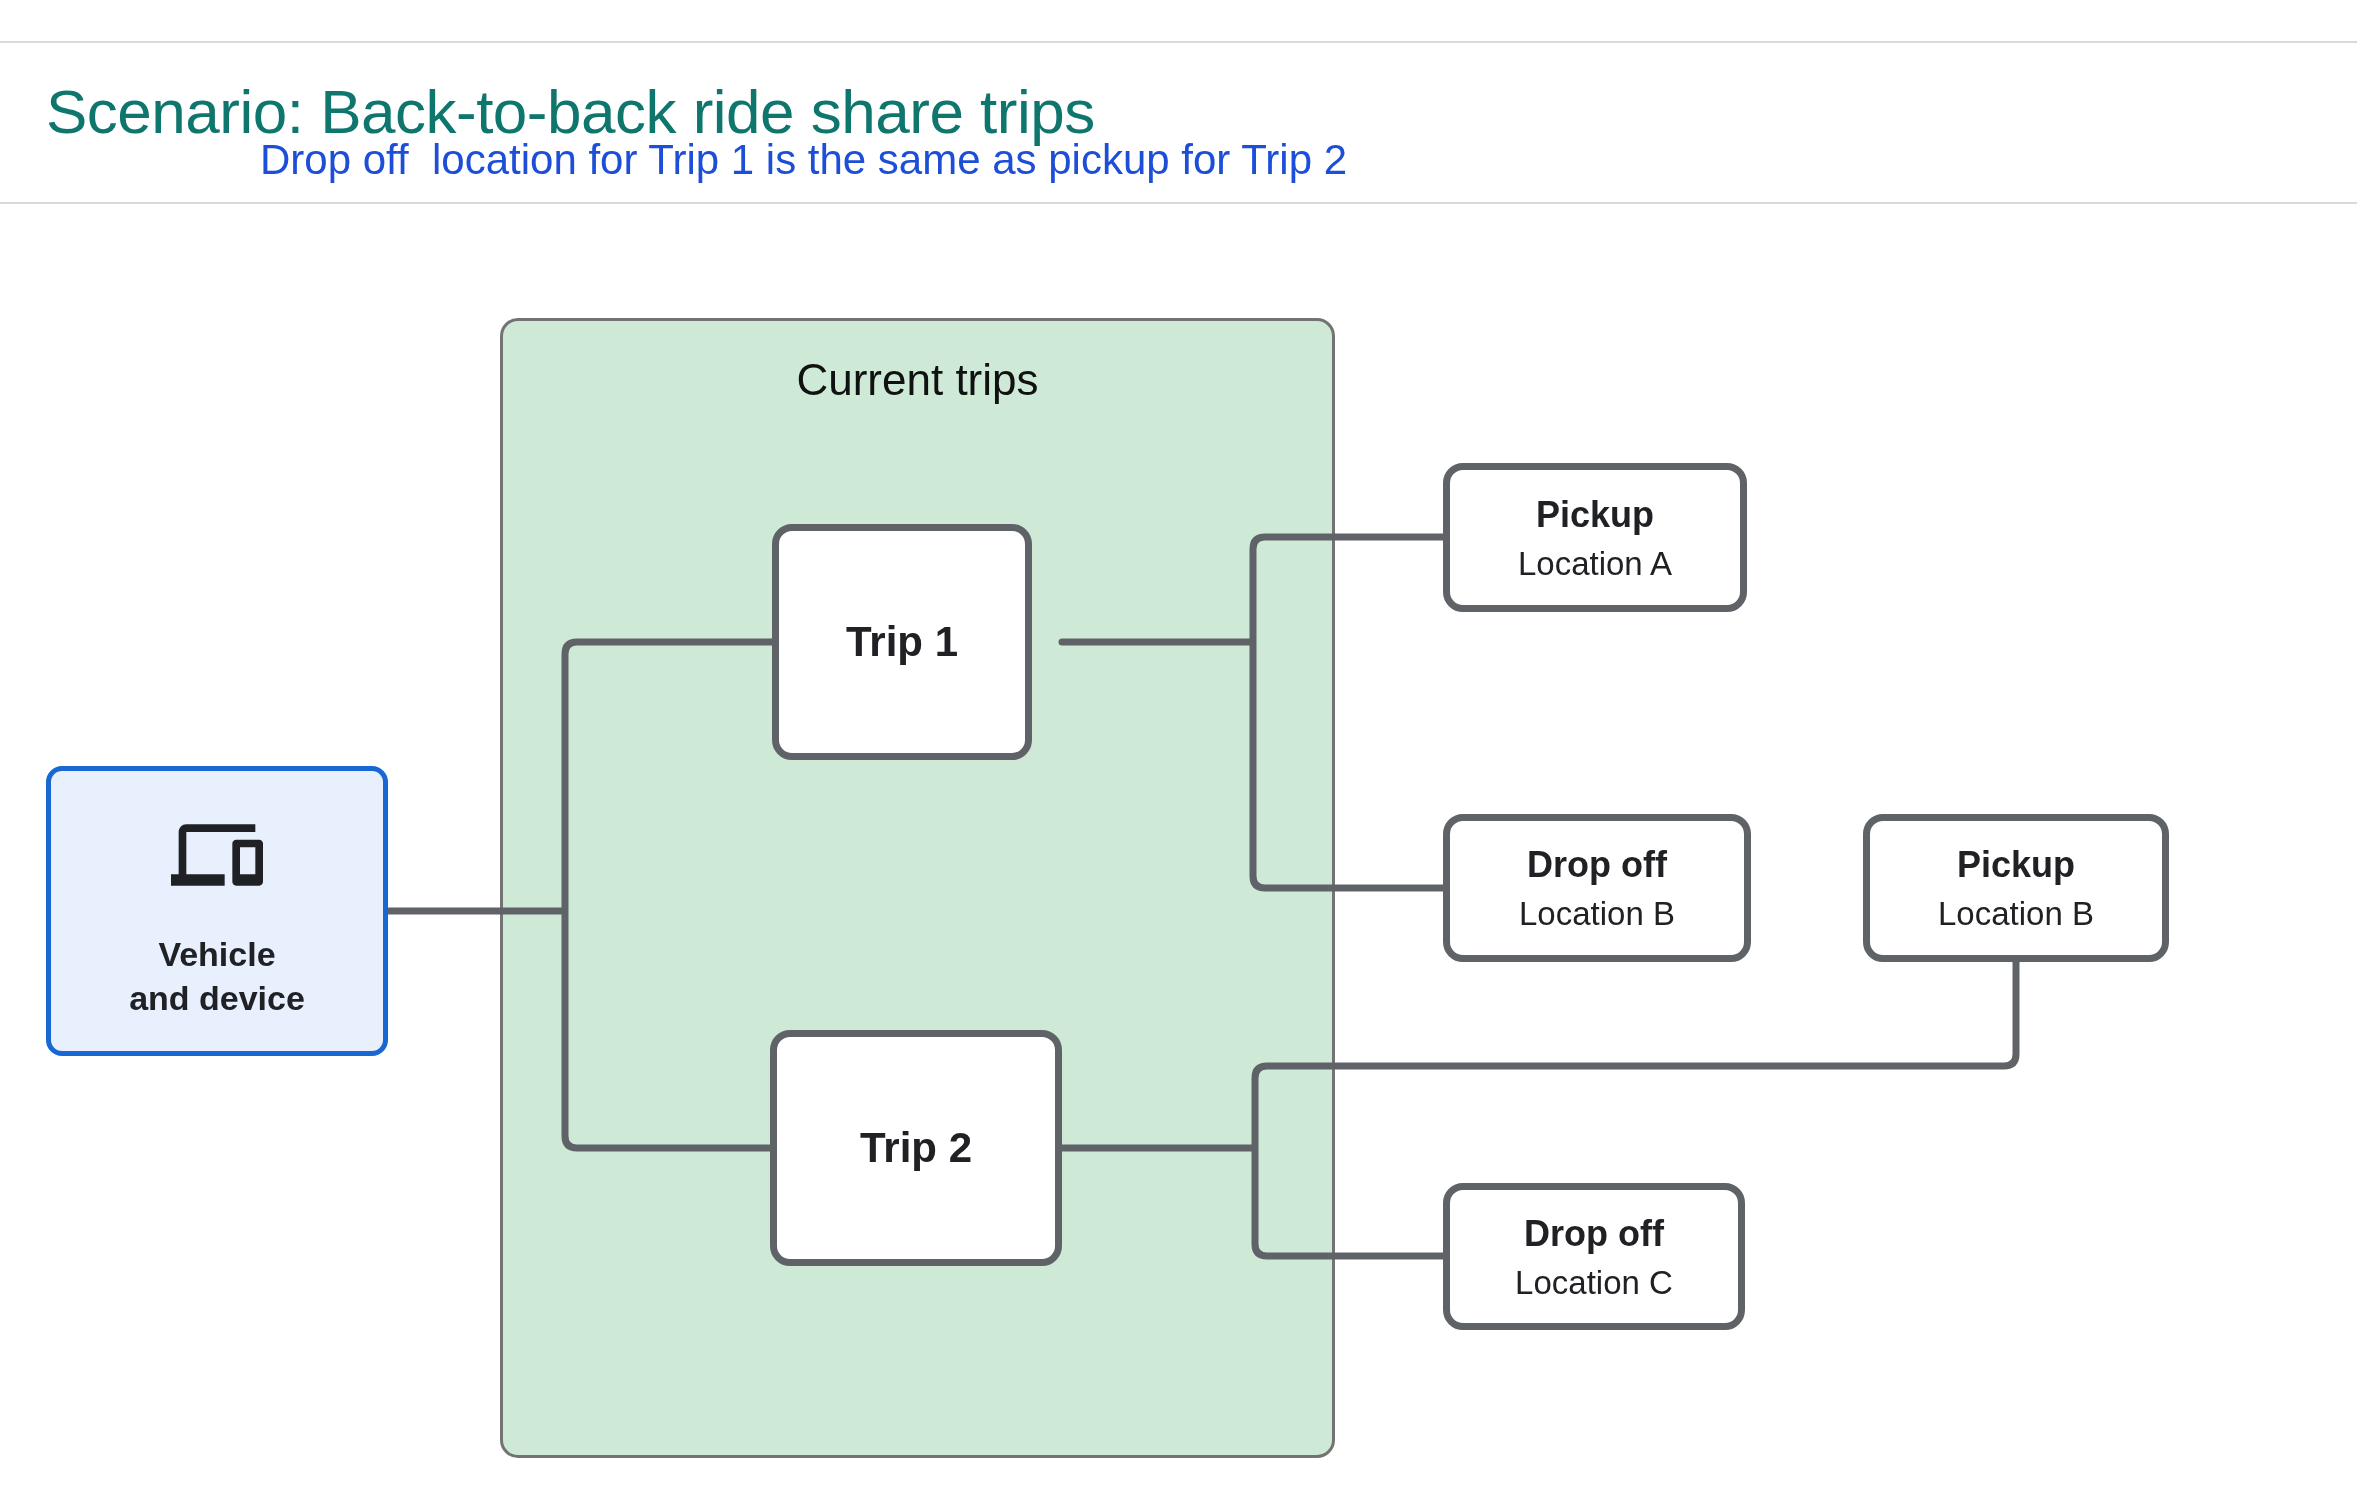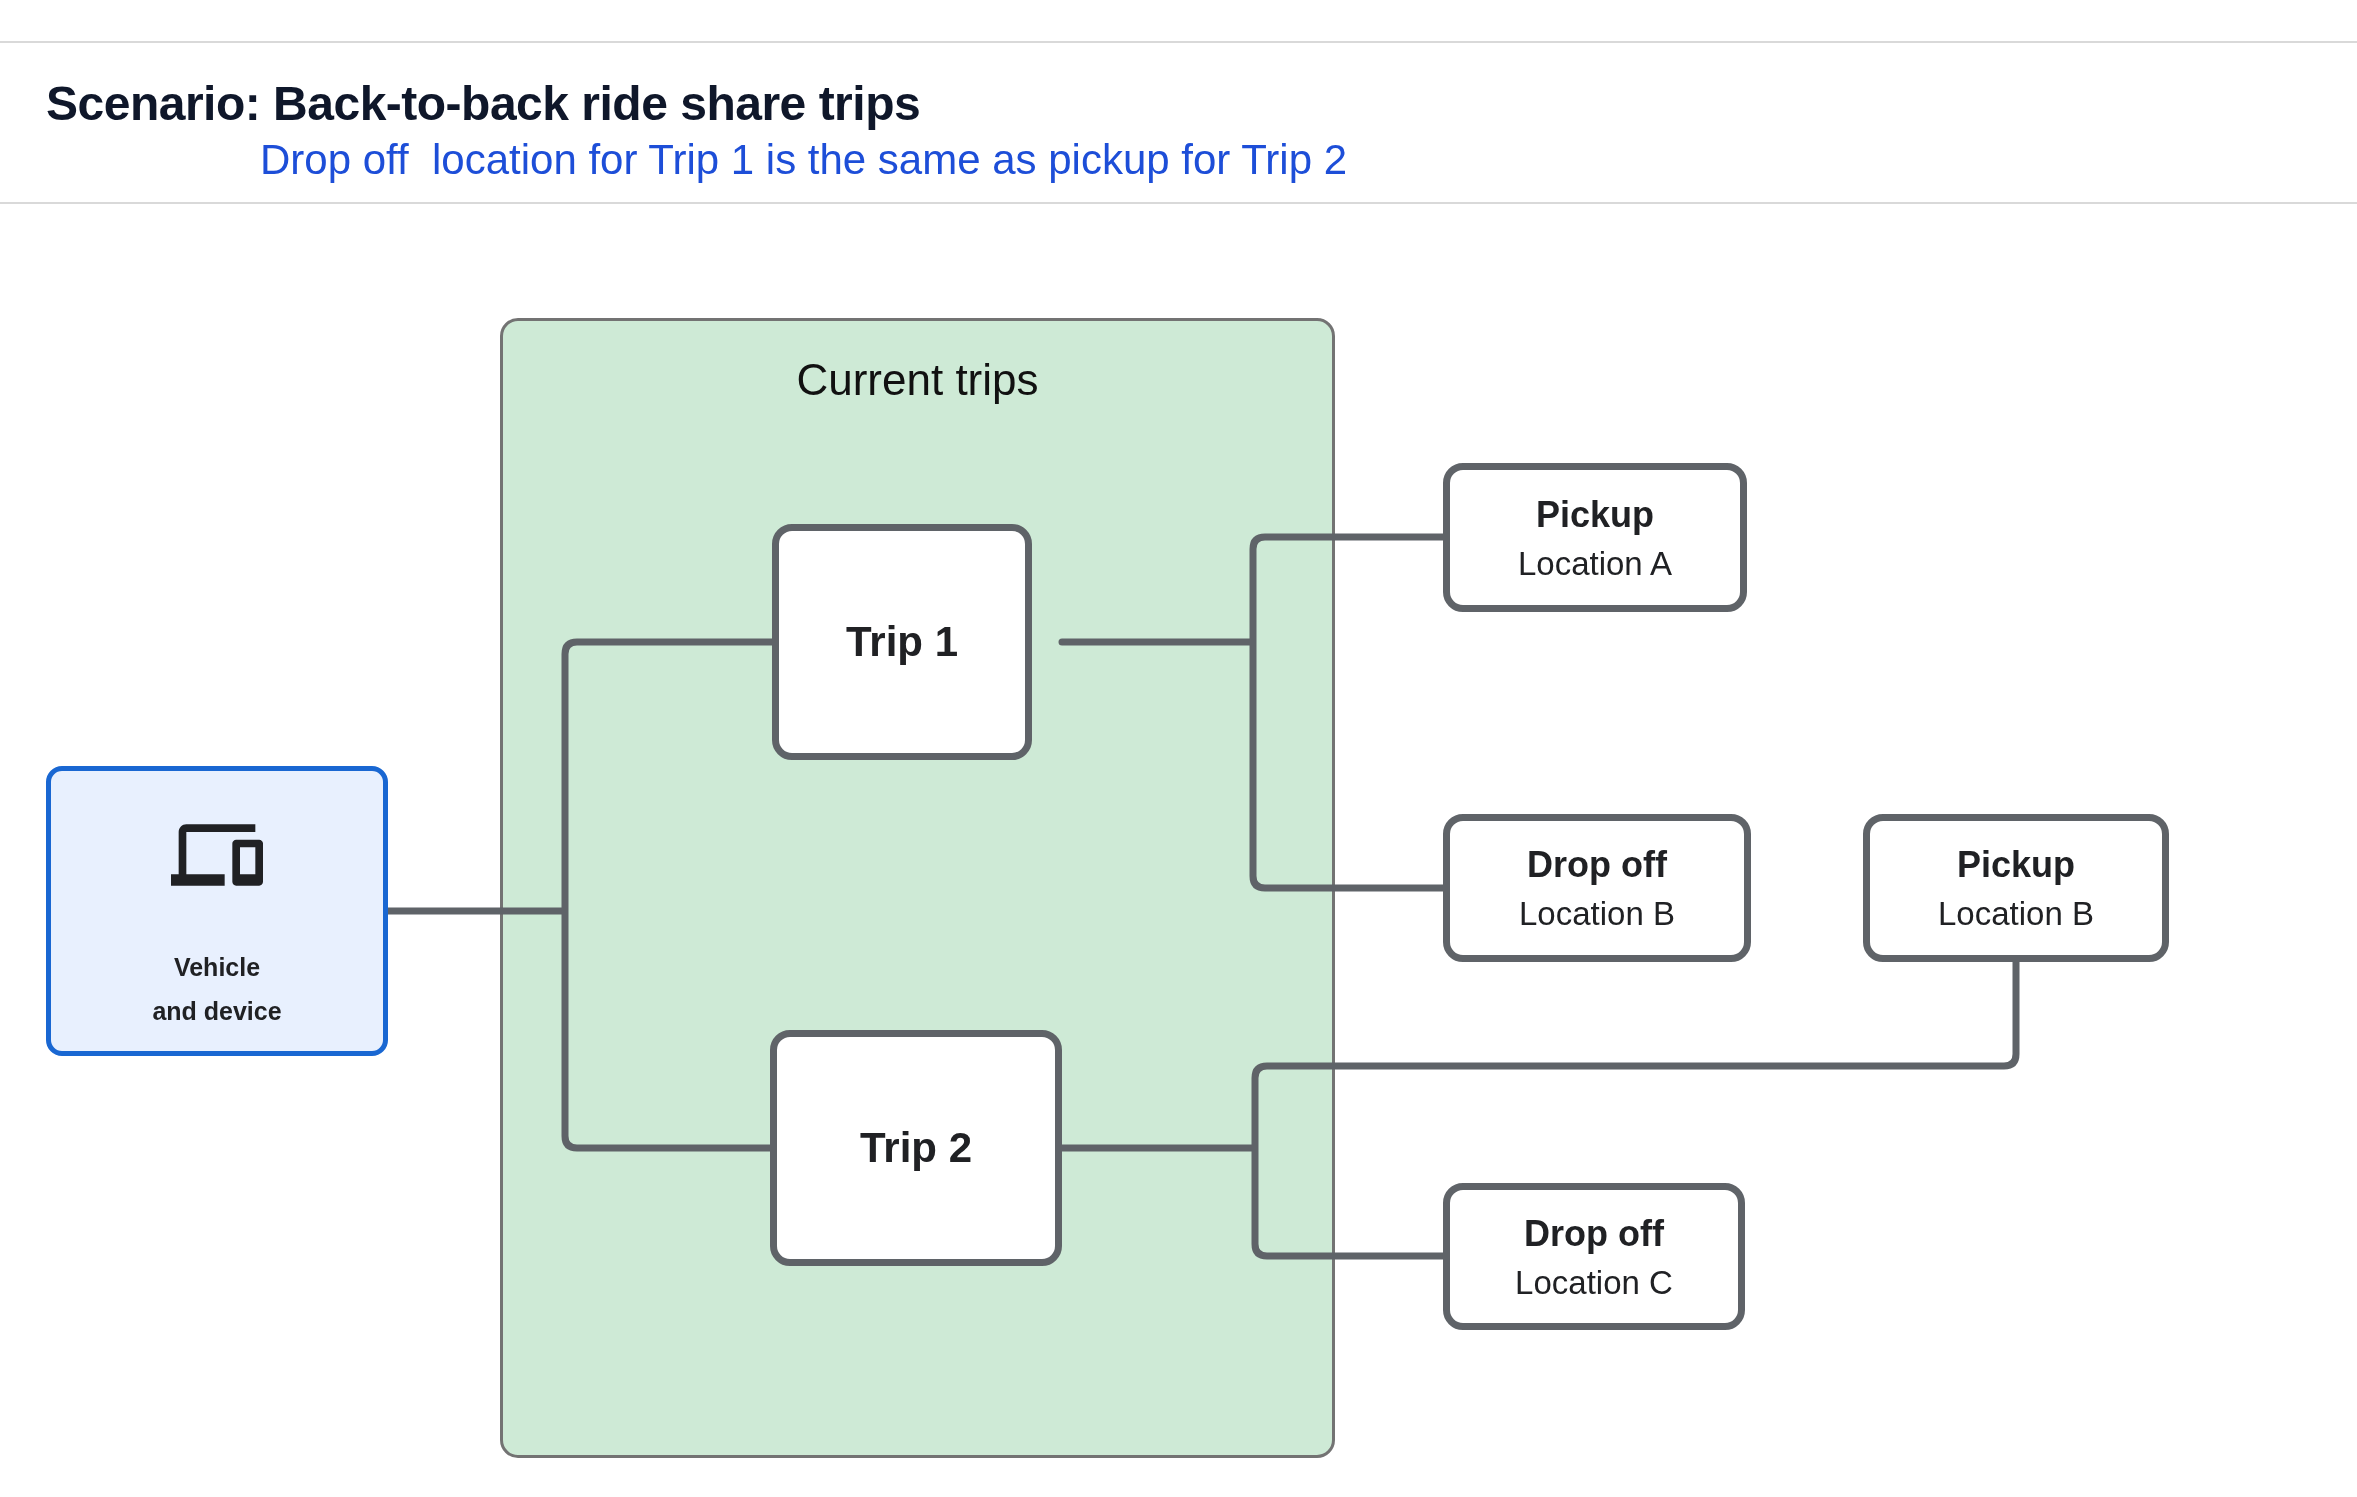--- a/index.html
+++ b/index.html
@@ -12,22 +12,22 @@
     overflow: hidden;
   }
   .rule {
     position: absolute; left: 0; width: 2357px; height: 2px;
     background: #d9d9d9;
   }
   #rule-top { top: 41px; }
   #rule-bottom { top: 202px; }
   .doc-title {
     position: absolute; left: 46px; top: 76px;
-    font-size: 48px; font-weight: bold; letter-spacing: -0.5px;
-    color: #0f172a; white-space: pre;
+    font-size: 62px; font-weight: normal; letter-spacing: -0.5px;
+    color: #0f766e; white-space: pre;
   }
   .doc-subtitle {
     position: absolute; left: 260px; top: 136px;
     font-size: 42px; font-weight: normal;
     color: #1d4ed8; white-space: pre;
   }
   .panel {
     position: absolute; top: 318px; height: 1140px;
     border-radius: 18px; box-sizing: border-box; z-index: 1;
   }
@@ -62,21 +62,21 @@
   .wp-type { font-size: 36px; font-weight: bold; line-height: 48px; }
   .wp-loc  { font-size: 33px; font-weight: normal; line-height: 42px; margin-top: 4px; }
   #vehicle-node {
     position: absolute; left: 46px; top: 766px;
     width: 342px; height: 290px; box-sizing: border-box; z-index: 3;
     background: #e8f0fe; border: 5px solid #1967d2; border-radius: 16px;
     display: flex; flex-direction: column; align-items: center;
   }
   #vehicle-node .icon-wrap { margin-top: 38px; height: 92px; display: flex; align-items: center; }
   #vehicle-node .vehicle-label {
-    margin-top: 44px; font-size: 25px; font-weight: bold;
+    margin-top: 31px; font-size: 34px; font-weight: bold;
     line-height: 44px; text-align: center; color: #202124;
   }
   
   #trip1-node { left: 772px; top: 524px;  width: 260px; height: 236px; }
   #trip2-node { left: 770px; top: 1030px; width: 292px; height: 236px; }
   #wp-pickup-a  { left: 1443px; top: 463px;  width: 304px; height: 149px; }
   #wp-dropoff-b { left: 1443px; top: 814px;  width: 308px; height: 148px; }
   #wp-pickup-b  { left: 1863px; top: 814px;  width: 306px; height: 148px; }
   #wp-dropoff-c { left: 1443px; top: 1183px; width: 302px; height: 147px; }
 </style>

